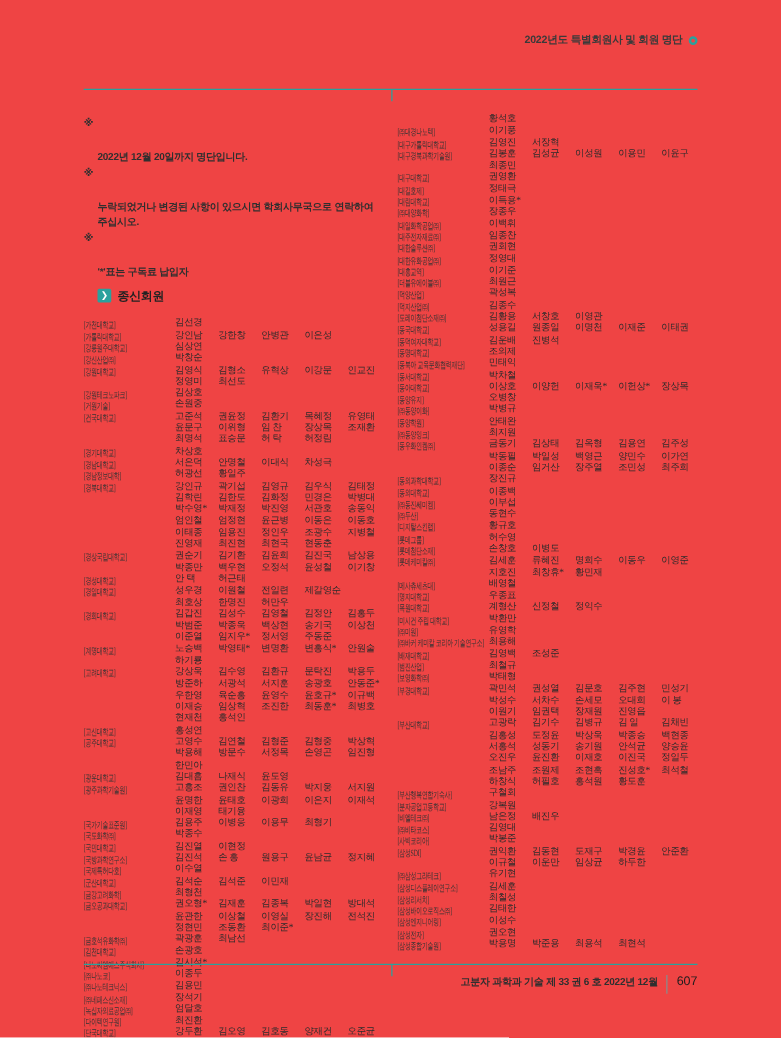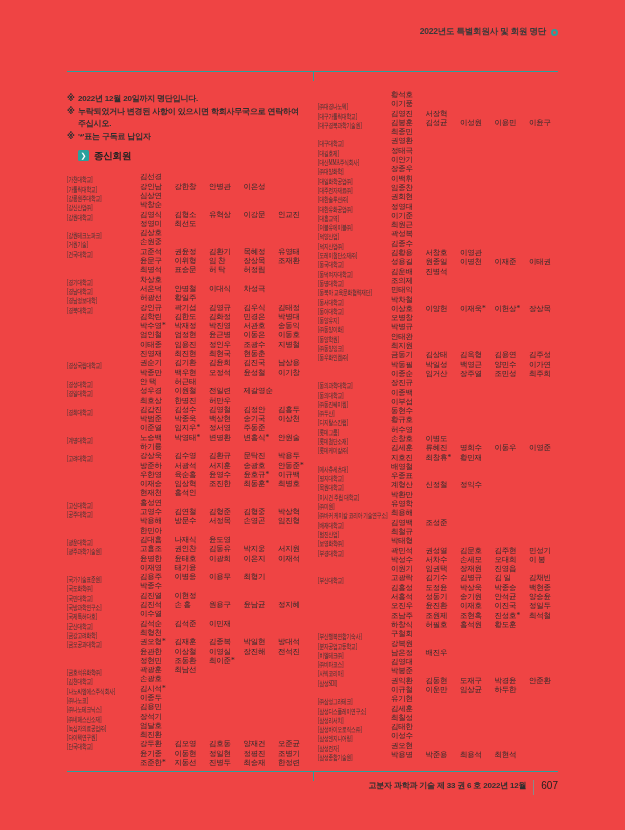--- a/index.html
+++ b/index.html
@@ -21,21 +21,21 @@
   .rule-bottom { top:771px; }
   .rule .tick { position:absolute; left:50%; top:1px; width:1.4px; height:9px; background:#2aa19d; }
   
   .columns { position:absolute; top:79px; left:67px; width:491px; display:flex; }
   .col-left { width:238px; margin-right:13px; }
   .col-right { width:240px; padding-top:2px; }
   
   .notes { margin-top:14px; font-size:8px; font-weight:bold; line-height:12.6px; color:#2f2f2f; letter-spacing:-0.2px; }
   .note { display:flex; }
   .note-marker { width:11px; flex:0 0 11px; }
-  .note-lines { flex:1; }
+  .note-lines { flex:1;margin-top:27px; }
   
   .section-header { margin-top:7px; display:flex; gap:5px; height:13px;padding-left:11px; }
   .badge {
     width:11px; height:11px; background:#2aa19d; color:#ffffff; border-radius:1.5px;
     font-size:7px; line-height:11px; text-align:center; display:inline-block; font-weight:bold;
   }
   .section-title { font-size:9.5px; font-weight:bold; color:#222; letter-spacing:-0.2px; }
   
   .entries { margin-top:9px;font-family:Liberation Serif, serif; }
   .entry { display:flex; align-items:flex-start; }
@@ -680,24 +680,24 @@
           </div>
           <div class="entry">
             <span class="org"><span class="org-inner">[대길호제]</span></span>
             <div class="names">
               <div class="names-row">
                 <span class="name">정태극</span>
               </div>
             </div>
           </div>
           <div class="entry">
-            <span class="org"><span class="org-inner">[대산MMA주식회사]</span></span>
-            <div class="names">
-              <div class="names-row">
-                <span class="name">이안기</span>
+            <span class="org"><span class="org-inner">[대림대학교]</span></span>
+            <div class="names">
+              <div class="names-row">
+                <span class="name">이득용*</span>
               </div>
             </div>
           </div>
           <div class="entry">
             <span class="org"><span class="org-inner">[㈜대양화학]</span></span>
             <div class="names">
               <div class="names-row">
                 <span class="name">장종우</span>
               </div>
             </div>

